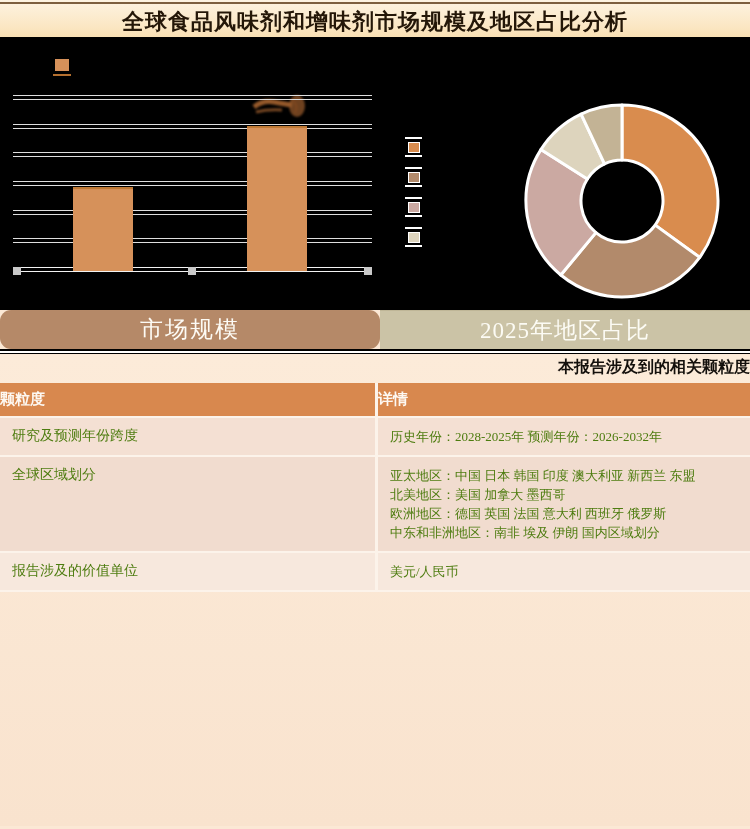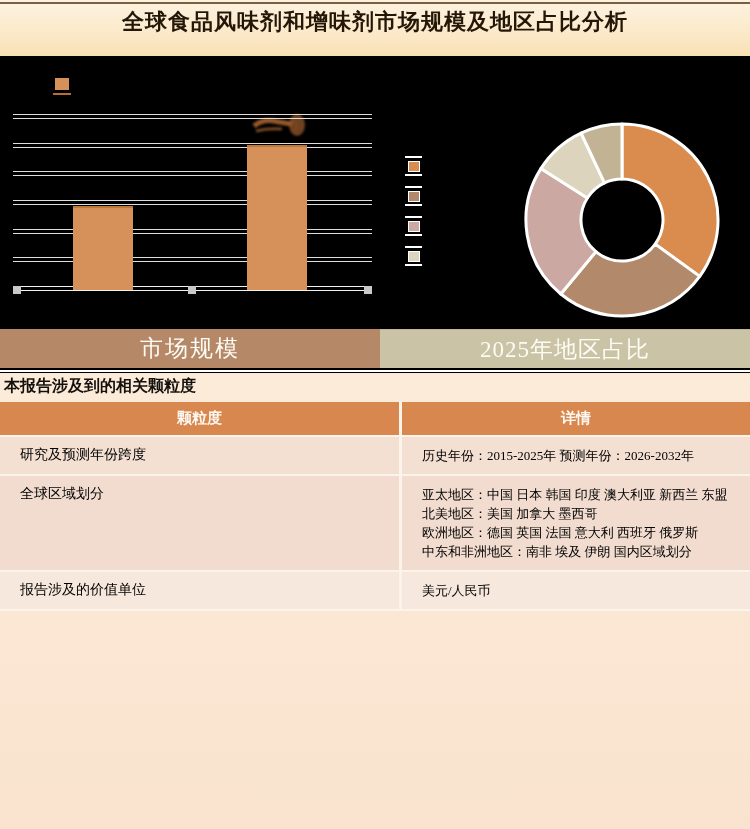--- a/index.html
+++ b/index.html
@@ -1,20 +1,20 @@
 <!DOCTYPE html>
 <html><head>
 <meta charset="utf-8">
 <style>
   html,body{margin:0;padding:0;background:#ffffff;}
   #page{position:relative;width:750px;height:829px;overflow:hidden;
         font-family:"Liberation Serif","DejaVu Serif",serif;background:#FBE8D5;}
 
   
-  .title-bar{position:relative;height:56px;
+  .title-bar{position:relative;height:37px;
     background:linear-gradient(180deg,#FDF3E2 0%,#FBE7C4 70%,#F9E0B4 100%);}
   .title-bar::before{content:"";position:absolute;top:2px;left:0;right:0;height:2px;background:#7d5f3f;}
   .title-text{position:absolute;left:0;right:0;top:7px;text-align:center;
     font-size:22px;font-weight:bold;color:#241708;letter-spacing:1px;}
 
   
   .chart-area{position:relative;height:273px;background:#000000;overflow:hidden;}
 
   #bar-plot{position:absolute;left:13px;top:62px;width:359px;height:172px;}
   .gl{position:absolute;left:0;width:100%;height:3px;
@@ -31,38 +31,38 @@
   #donut{position:absolute;left:521px;top:63px;}
 
   .pl-sw{position:absolute;left:405px;width:17px;height:16px;
      border-top:2px solid #ffffff;border-bottom:2px solid #ffffff;
      display:flex;align-items:center;justify-content:center;}
   .pl-sw i{display:block;width:10px;height:9px;border:1px solid #ffffff;}
 
   
   .banner{display:flex;height:39px;}
   .banner-left{width:380px;background:#B58968;color:#FDFBF5;font-size:23px;
-     display:flex;align-items:center;justify-content:center;letter-spacing:2px;}
+     display:flex;align-items:center;justify-content:center;letter-spacing:2px;border-radius:11px;}
   .banner-right{flex:1;background:#CBC3A6;color:#FCFBF4;font-size:23px;
      display:flex;align-items:center;justify-content:center;letter-spacing:1px;border-top:1px solid #BFB697;}
   .banner-sep{height:6px;background:linear-gradient(#000 0 2px,#fff 2px 4px,#000 4px 5px,#FBE8D5 5px);}
 
   
   .content{position:relative;height:471px;overflow:hidden;
      background:linear-gradient(#FCEBD9,#F9E3CE);}
   .para{margin:0;padding:5px 8px 2px 8px;font-size:15.5px;line-height:19.5px;
      color:#1b1611;text-align:justify;}
-  .gran-heading{margin:2px 0 5px 4px;text-align:left;font-size:16px;font-weight:bold;color:#14100c;}
+  .gran-heading{margin:2px 0 5px 4px;text-align:right;font-size:16px;font-weight:bold;color:#14100c;}
 
   table.gran{width:100%;border-collapse:collapse;table-layout:fixed;}
   table.gran th,table.gran td{border-bottom:2px solid #FCF3EA;}
   table.gran th:first-child,table.gran td:first-child{width:375px;border-right:3px solid #FCF3EA;}
-  table.gran th{background:#D8884E;color:#FDF8F2;text-align:center;font-size:15px;
-     padding:7px 12px;font-weight:bold;}
-  table.gran td{vertical-align:top;padding:9px 6px 9px 20px;color:#000000;}
+  table.gran th{background:#D8884E;color:#FDF8F2;text-align:left;font-size:15px;
+     padding:7px 0;font-weight:bold;}
+  table.gran td{vertical-align:top;padding:9px 6px 9px 12px;color:#4d7c0f;}
   td.lbl{font-size:14px;}
   td.det{font-size:13px;line-height:19px;white-space:pre-line;}
   tr.r1{background:#F4E0D3;} tr.r2{background:#F7E8DD;}
   tr.r3{background:#F1DCCF;margin-left:14px;} tr.r4{background:#F7E8DD;}
 </style>
 </head>
 <body>
 
 <div id="page">
 
@@ -132,21 +132,21 @@
     <table class="gran">
       <thead>
         <tr>
           <th>颗粒度</th>
           <th>详情</th>
         </tr>
       </thead>
       <tbody>
         <tr class="r1">
           <td class="lbl">研究及预测年份跨度</td>
-          <td class="det">历史年份：2015-2025年 预测年份：2026-2032年</td>
+          <td class="det">历史年份：2028-2025年 预测年份：2026-2032年</td>
         </tr>
         <tr class="r3">
           <td class="lbl">全球区域划分</td>
           <td class="det">亚太地区：中国 日本 韩国 印度 澳大利亚 新西兰 东盟
 北美地区：美国 加拿大 墨西哥
 欧洲地区：德国 英国 法国 意大利 西班牙 俄罗斯
 中东和非洲地区：南非 埃及 伊朗 国内区域划分</td>
         </tr>
         <tr class="r4">
           <td class="lbl">报告涉及的价值单位</td>

